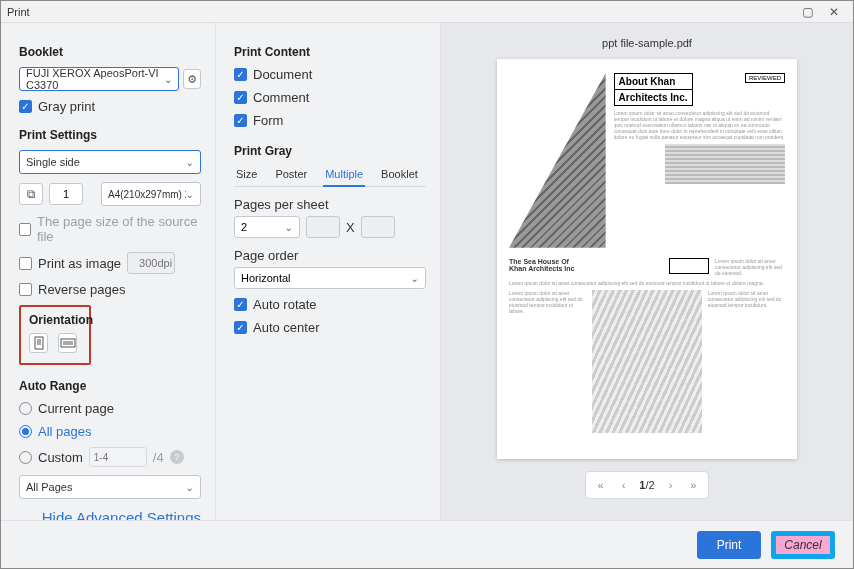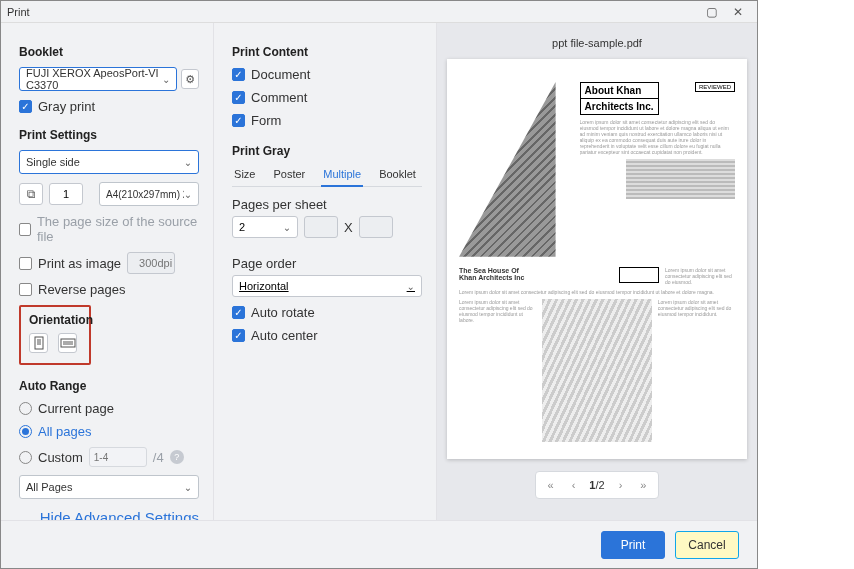--- a/index.html
+++ b/index.html
@@ -1,17 +1,17 @@
 <!DOCTYPE html>
 <html><head>
 <meta charset="utf-8">
 <style>
   * { box-sizing: border-box; font-family: -apple-system, "Segoe UI", Arial, sans-serif; }
   html,body { margin:0; padding:0; width:854px; height:569px; background:#fff; }
-  .dialog { width:758px; height:569px; border:1px solid #888; background:#f1f2f4; display:flex; flex-direction:column; position:relative;}
+  .dialog { width:854px; height:569px; border:1px solid #888; background:#f1f2f4; display:flex; flex-direction:column; position:relative;}
   .titlebar { height:22px; display:flex; align-items:center; padding:0 6px; font-size:11px; color:#333; background:#f1f2f4; border-bottom:1px solid #ddd;}
   .titlebar .spacer{flex:1;}
   .titlebar .winbtn{width:26px; text-align:center; color:#555; font-size:12px; cursor:default;}
   .body { flex:1; display:flex; overflow:hidden;}
   .col { padding:16px 14px 8px 18px; }
   .col1 { width:215px; border-right:1px solid #e2e2e6;}
   .col2 { width:225px; border-right:1px solid #e2e2e6;}
   .col3 { flex:1; background:#e7e8ec; display:flex; flex-direction:column; align-items:center; padding:14px 10px 8px 10px;}
   .section-title { font-size:12px; font-weight:600; color:#222; margin:6px 0 8px 0;}
   .sel { width:100%; height:24px; border:1px solid #2b74d9; border-radius:3px; font-size:11px; padding:0 6px; background:#fff; display:flex; align-items:center; justify-content:space-between; color:#333;}
@@ -31,34 +31,34 @@
   .iconbtn{width:24px;height:22px;border:1px solid #c4c8cf;border-radius:3px;background:#fff;display:inline-flex;align-items:center;justify-content:center;color:#555;font-size:12px;}
   .gear{width:20px;height:20px;border:1px solid #c4c8cf;border-radius:3px;background:#fff;display:inline-flex;align-items:center;justify-content:center;color:#555;font-size:11px;margin-left:4px;}
   .orientation-box{border:2px solid #c0392b; padding:6px 8px 10px 8px; border-radius:2px; width:72px;}
   .orient-btn{width:22px;height:20px;border:1px solid #c4c8cf;border-radius:3px;background:#fff;display:inline-flex;align-items:center;justify-content:center;margin-right:4px;}
   .orient-btn svg{display:block;}
   .link{color:#2b74d9;font-size:15px;text-align:right;margin-top:10px;cursor:pointer;}
   .tabs{display:flex;gap:14px;border-bottom:1px solid #d6d9de;font-size:11px;color:#333;padding-bottom:4px;margin-bottom:10px;}
   .tab{padding:2px 2px;cursor:pointer;}
   .tab.active{color:#2b74d9;border-bottom:2px solid #2b74d9;margin-bottom:-5px;padding-bottom:3px;}
   .small-sel{width:66px;height:22px;border:1px solid #c4c8cf;border-radius:3px;background:#fff;font-size:11px;padding:0 6px;display:flex;align-items:center;justify-content:space-between;}
-  .page-order-sel{width:100%;height:22px;border:1px solid #c4c8cf;border-radius:3px;background:#fff;font-size:11px;padding:0 6px;display:flex;align-items:center;justify-content:space-between;margin-top:4px;text-decoration:underline;}
+  .page-order-sel{width:100%;height:22px;border:1px solid #c4c8cf;border-radius:3px;background:#fff;font-size:11px;padding:0 6px;display:flex;align-items:center;justify-content:space-between;margin-top:4px;}
   .preview-title{font-size:11px;color:#333;margin-bottom:10px;}
   .page{background:#fff;width:300px;height:400px;box-shadow:0 1px 4px rgba(0,0,0,.2);padding:14px 12px;display:flex;flex-direction:column;gap:10px;overflow:hidden;}
-  .doc-top{display:flex;gap:24px;margin-top:9px;}
+  .doc-top{display:flex;gap:8px;}
   .bldg{background:repeating-linear-gradient(135deg,#666 0 2px,#999 2px 6px);}
   .doc-head{border:1px solid #000;padding:2px 4px;font-size:10px;font-weight:700;white-space:nowrap;}
   .sub{font-size:7px;color:#333;font-weight:700;}
   .filler{font-size:5px;color:#999;line-height:1.2;overflow:hidden;}
   .pager{margin-top:12px;background:#fff;border:1px solid #d6d9de;border-radius:4px;display:flex;align-items:center;height:28px;padding:0 8px;gap:10px;font-size:11px;color:#666;}
   .pager .pgbtn{padding:0 4px;cursor:pointer;color:#888;}
   .footer{height:48px;display:flex;align-items:center;justify-content:flex-end;gap:10px;padding:0 18px;background:#f1f2f4;border-top:1px solid #e2e2e6;}
   .btn{min-width:64px;height:28px;border-radius:3px;font-size:12px;display:inline-flex;align-items:center;justify-content:center;cursor:pointer;}
   .btn.primary{background:#2b74d9;color:#fff;border:1px solid #2b74d9;}
-  .btn.secondary{background:#fef9c3;color:#333;border:1px solid #0ea5e9;}
+  .btn.secondary{background:#f9a8d4;color:#333;border:5px solid #0ea5e9;font-style:italic;}
   .custom-input{width:58px;height:20px;border:1px solid #d6d9de;border-radius:3px;background:#f2f3f6;font-size:10px;color:#b6bbc3;padding:0 4px;}
   .qmark{width:14px;height:14px;border-radius:50%;background:#c6cad1;color:#fff;font-size:9px;display:inline-flex;align-items:center;justify-content:center;}
   .spacer-v{height:8px;}
   .sel-wrap{display:flex;align-items:center;}
 </style>
 </head>
 <body>
 
 <div class="dialog">
   <div class="titlebar">
@@ -198,21 +198,21 @@
       <div class="row" style="margin-top:4px">
         <div class="small-sel">
           <span>2</span>
           <span class="chev">⌄</span>
         </div>
         <input class="mini-input dis" disabled="" style="">
         <span class="lbl">X</span>
         <input class="mini-input dis" disabled="" style="">
       </div>
 
-      <div class="lbl" style="margin-top:18px">Page order</div>
+      <div class="lbl" style="margin-top:10px">Page order</div>
       <div class="page-order-sel">
         <span>Horizontal</span>
         <span class="chev">⌄</span>
       </div>
 
       <div class="spacer-v"></div>
       <div class="row">
           <span class="chk on">✓</span>
           <span class="lbl">Auto rotate</span>
         </div>

